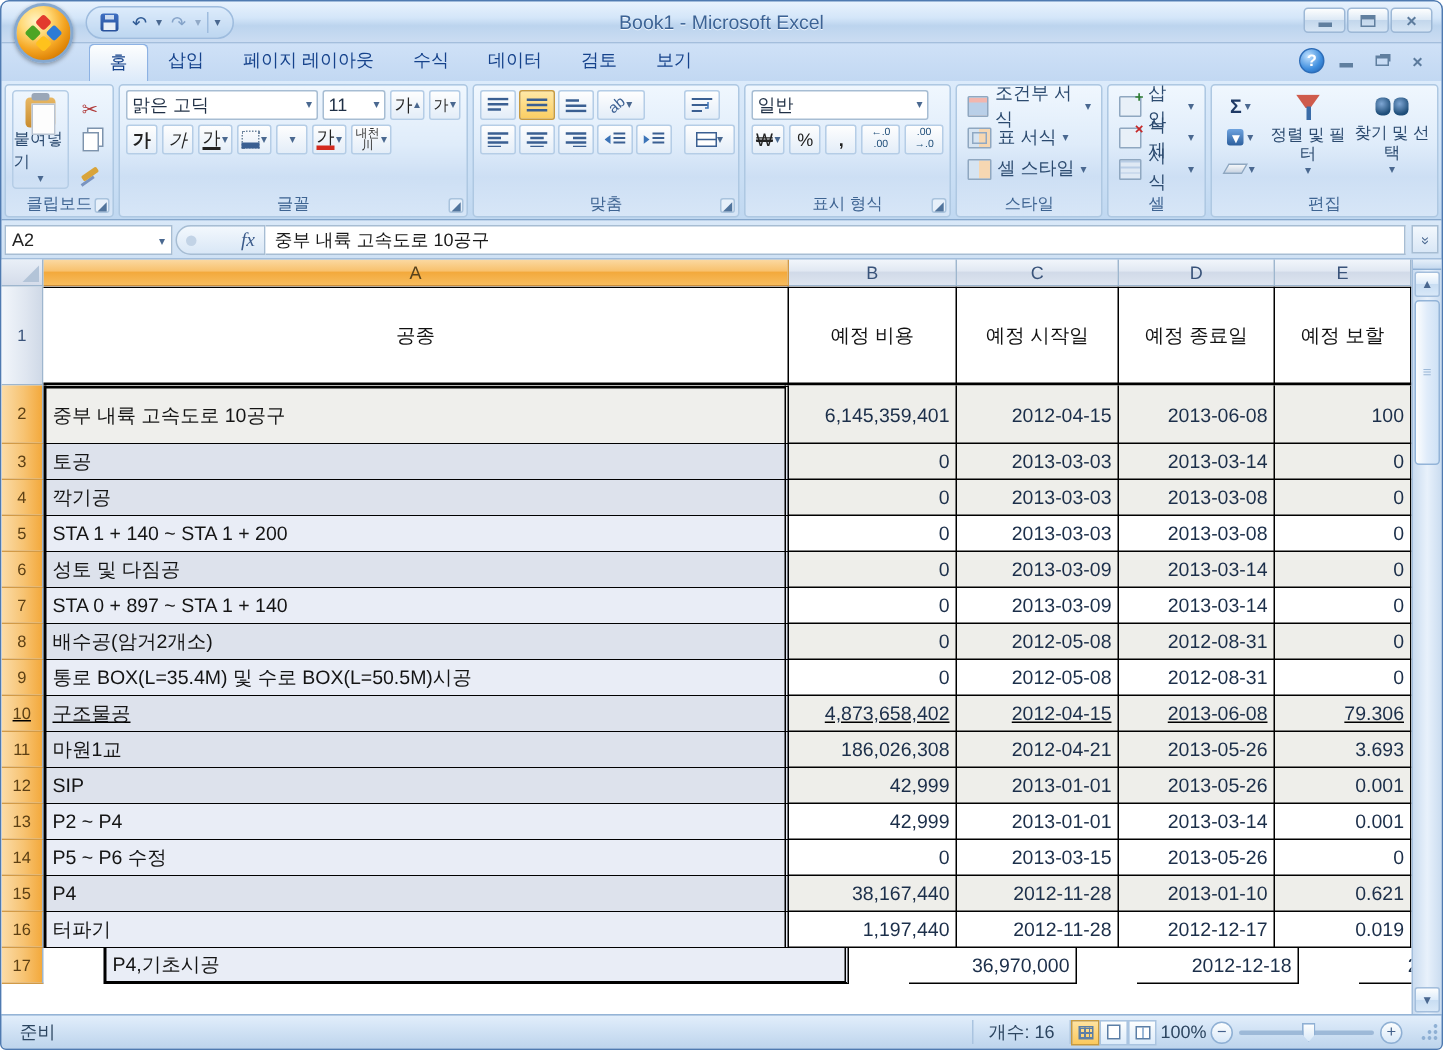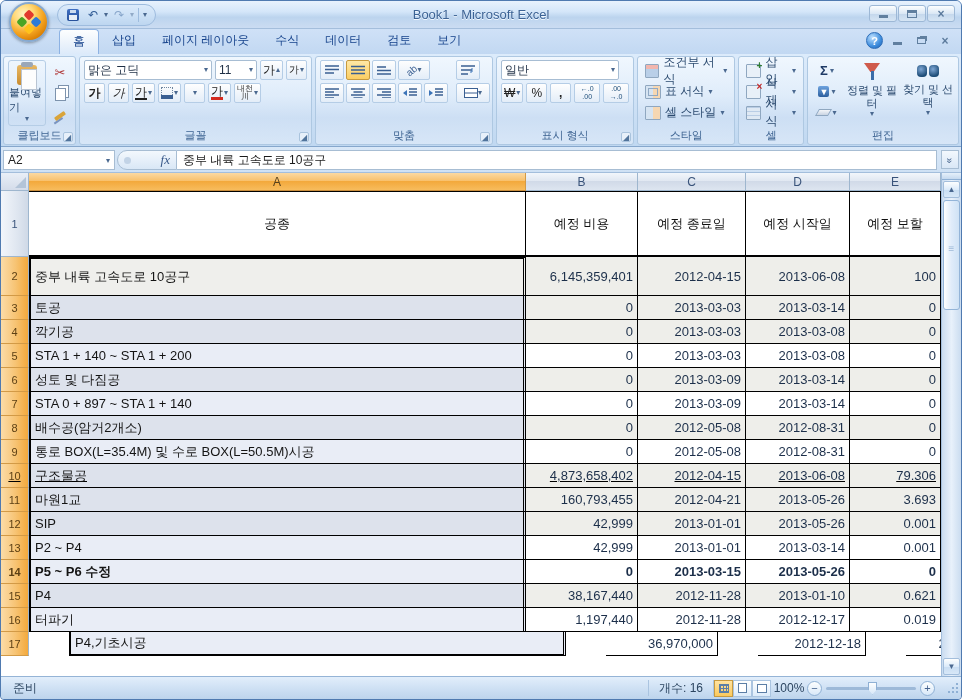--- a/index.html
+++ b/index.html
@@ -621,22 +621,22 @@
           <div class="colh" style="width: 112px;">B</div>
           <div class="colh" style="width: 108px;">C</div>
           <div class="colh" style="width: 104px;">D</div>
           <div class="colh" style="width: 91px;">E</div>
         </div>
       <div class="gridrows" id="gridRows">
           <div class="grow r1" style="height: 66px;">
             <div class="rowh">1</div>
             <div class="cell">공종</div>
             <div class="cell">예정 비용</div>
+            <div class="cell">예정 시작일</div>
             <div class="cell">예정 종료일</div>
-            <div class="cell">예정 시작일</div>
             <div class="cell">예정 보할</div>
           </div>
           <div class="grow" style="height: 39px;">
             <div class="rowh sel">2</div>
             <div class="cell ca sel active">중부 내륙 고속도로 10공구</div>
             <div class="cell num gray">6,145,359,401</div>
             <div class="cell num gray">2012-04-15</div>
             <div class="cell num gray">2013-06-08</div>
             <div class="cell num gray">100</div>
           </div>
@@ -700,42 +700,42 @@
             <div class="rowh sel">10</div>
             <div class="cell ca sel selgray">구조물공</div>
             <div class="cell num gray">4,873,658,402</div>
             <div class="cell num gray">2012-04-15</div>
             <div class="cell num gray">2013-06-08</div>
             <div class="cell num gray">79.306</div>
           </div>
           <div class="grow" style="height: 24px;">
             <div class="rowh sel">11</div>
             <div class="cell ca sel selgray">마원1교</div>
-            <div class="cell num gray">160,793,455</div>
+            <div class="cell num gray">186,026,308</div>
             <div class="cell num gray">2012-04-21</div>
             <div class="cell num gray">2013-05-26</div>
             <div class="cell num gray">3.693</div>
           </div>
           <div class="grow" style="height: 24px;">
             <div class="rowh sel">12</div>
             <div class="cell ca sel selgray">SIP</div>
             <div class="cell num gray">42,999</div>
             <div class="cell num gray">2013-01-01</div>
             <div class="cell num gray">2013-05-26</div>
             <div class="cell num gray">0.001</div>
           </div>
           <div class="grow" style="height: 24px;">
             <div class="rowh sel">13</div>
             <div class="cell ca sel selwhite">P2 ~ P4</div>
             <div class="cell num white">42,999</div>
             <div class="cell num white">2013-01-01</div>
             <div class="cell num white">2013-03-14</div>
             <div class="cell num white">0.001</div>
           </div>
-          <div class="grow" style="height: 24px; font-weight: bold;">
+          <div class="grow" style="height: 24px;">
             <div class="rowh sel">14</div>
             <div class="cell ca sel selwhite">P5 ~ P6 수정</div>
             <div class="cell num white">0</div>
             <div class="cell num white">2013-03-15</div>
             <div class="cell num white">2013-05-26</div>
             <div class="cell num white">0</div>
           </div>
           <div class="grow" style="height: 24px;">
             <div class="rowh sel">15</div>
             <div class="cell ca sel selgray">P4</div>

